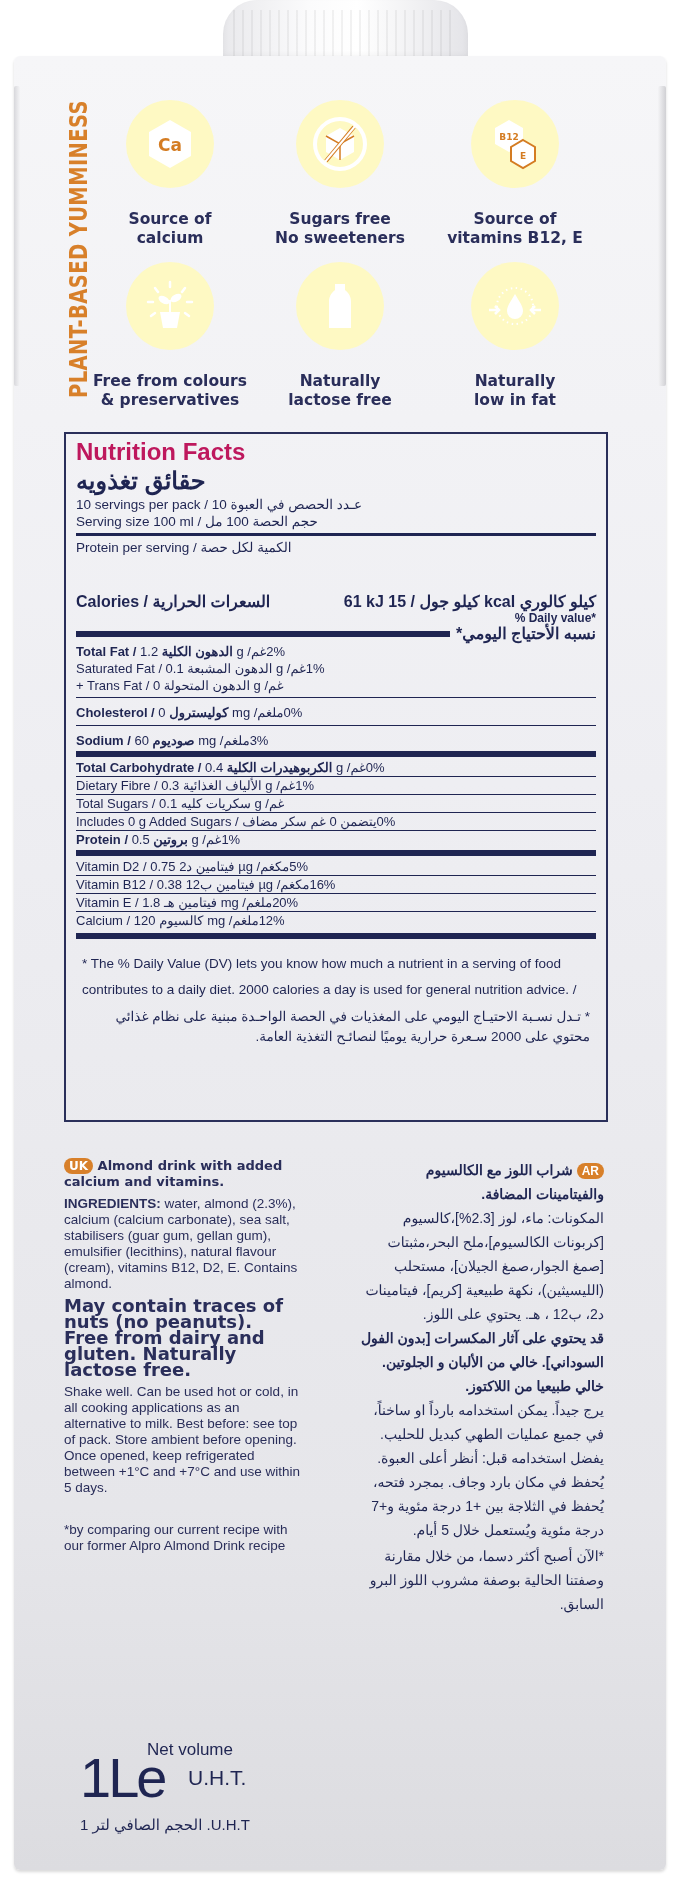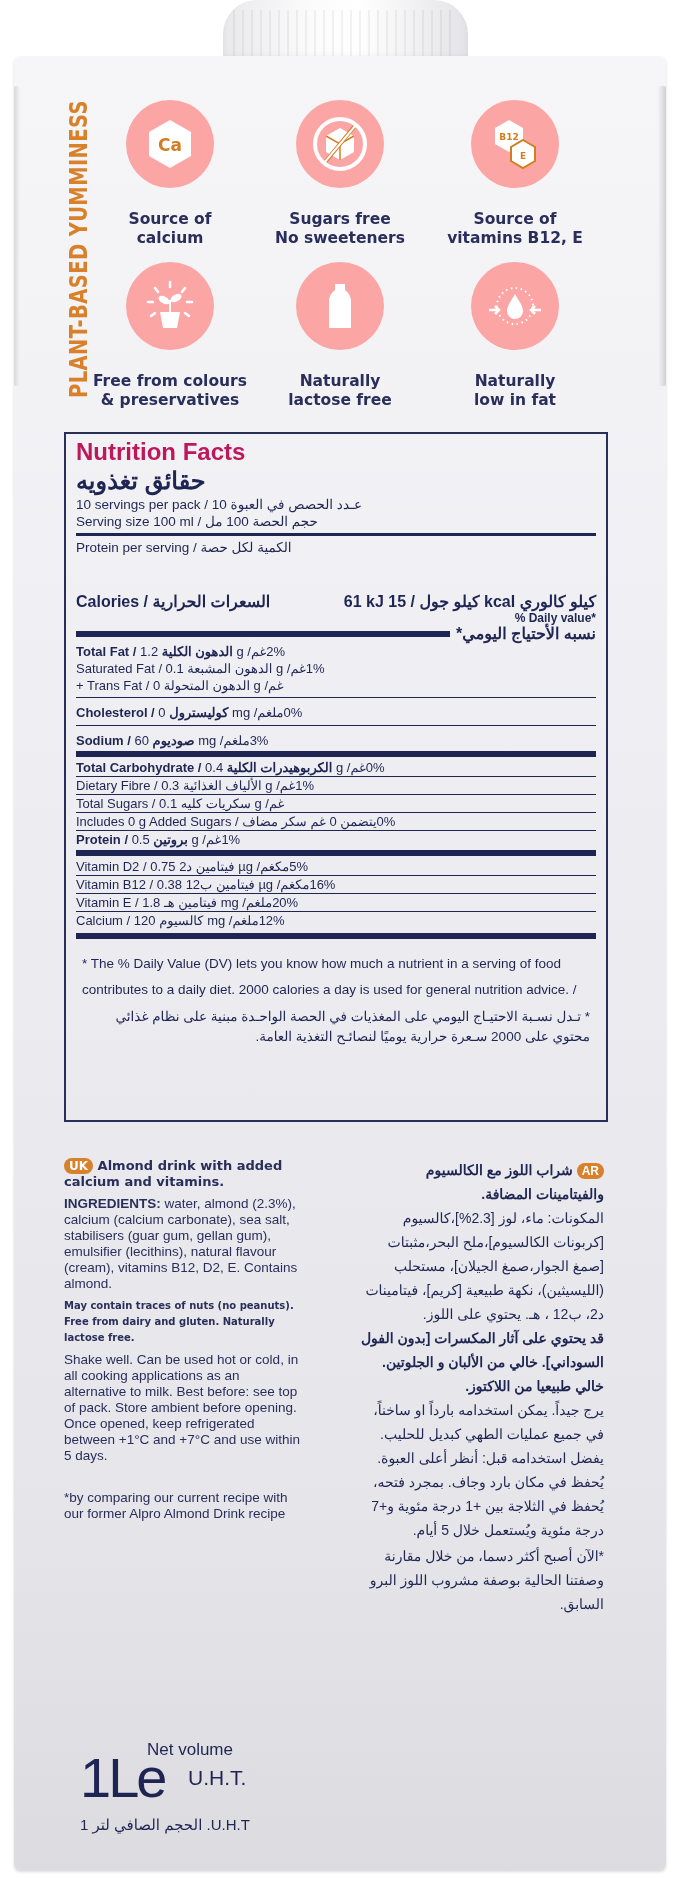--- a/index.html
+++ b/index.html
@@ -4,21 +4,21 @@
 <style>
   html,body{margin:0;padding:0;}
   body{width:679px;height:1878px;background:#ffffff;position:relative;overflow:hidden;font-family:"Liberation Sans",sans-serif;color:#1f2552;}
   .cap{position:absolute;left:223px;top:0;width:245px;height:60px;border-radius:34px 34px 0 0;background:linear-gradient(90deg,#e9e9ec 0%,#fbfbfc 35%,#ffffff 55%,#e4e4e8 100%);box-shadow:inset 0 -4px 6px rgba(0,0,0,.06);}
   .cap-ridges{position:absolute;left:10px;right:10px;top:10px;bottom:0;background:repeating-linear-gradient(90deg,rgba(0,0,0,.05) 0 2px,transparent 2px 9px);}
   .pack{position:absolute;left:14px;top:56px;width:652px;height:1814px;border-radius:6px;background:linear-gradient(180deg,#f6f6f8 0%,#eeeef2 40%,#e6e6ea 80%,#dcdce0 100%);box-shadow:0 2px 3px rgba(0,0,0,.15);}
   .edge-left{position:absolute;left:0;top:30px;width:6px;height:300px;background:linear-gradient(90deg,#d8d8dc,#f4f4f6);border-radius:2px;}
   .edge-right{position:absolute;right:0;top:30px;width:8px;height:300px;background:linear-gradient(90deg,#f4f4f6,#d0d0d4);border-radius:2px;}
   .vert-title{position:absolute;left:64px;top:398px;transform-origin:0 0;transform:rotate(-90deg);font-family:"DejaVu Sans",sans-serif;font-weight:bold;font-size:25px;letter-spacing:0.5px;color:#d8802a;white-space:nowrap;transform:rotate(-90deg) scaleX(0.78);transform-origin:0 0;}
   .benefit{position:absolute;width:180px;text-align:center;}
-  .badge{width:88px;height:88px;border-radius:50%;background:#fca5a5;margin:0 auto;position:relative;display:flex;align-items:center;justify-content:center;}
+  .badge{width:88px;height:88px;border-radius:50%;background:#fef9c3;margin:0 auto;position:relative;display:flex;align-items:center;justify-content:center;}
   .badge svg{width:60px;height:60px;}
   .benefit-label{margin-top:22px;font-family:"DejaVu Sans",sans-serif;font-weight:bold;font-size:15.5px;line-height:19px;color:#2a2e5a;}
   .nf{position:absolute;left:64px;top:432px;width:540px;height:686px;border:2px solid #2a2f5a;background:transparent;}
   .nf-inner{position:absolute;left:10px;right:10px;top:0;}
   .nf-title{font-weight:bold;font-size:24px;color:#be185d;margin-top:4px;line-height:28px;}
   .nf-title-ar{font-weight:bold;font-size:24px;line-height:30px;color:#1f2552;direction:rtl;text-align:left;}
   .nf-line{font-size:13.5px;line-height:17px;color:#1f2552;}
   .rule-thick{height:3px;background:#1f2552;margin:3px 0;}
   .rule-xthick{height:6px;background:#1f2552;margin:2px 0;}
   .rule-thin{height:1px;background:#1f2552;}
@@ -221,21 +221,21 @@
       </div>
     <div class="rule-xthick" style="margin-top:4px;"></div>
     <div class="foot-en">* The % Daily Value (DV) lets you know how much a nutrient in a serving of food contributes to a daily diet. 2000 calories a day is used for general nutrition advice. /</div>
     <div class="foot-ar">* تـدل نسـبة الاحتيـاج اليومي على المغذيات في الحصة الواحـدة مبنية على نظام غذائي محتوي على 2000 سـعرة حرارية يوميًا لنصائـح التغذية العامة.</div>
   </div>
 </div>
 
 <div class="col-en">
   <p class="p b" style="font-family:'DejaVu Sans',sans-serif;font-size:13px;"><span class="pill">UK</span> <span>Almond drink with added calcium and vitamins.</span></p>
   <p class="p"><span class="b">INGREDIENTS:</span> <span>water, almond (2.3%), calcium (calcium carbonate), sea salt, stabilisers (guar gum, gellan gum), emulsifier (lecithins), natural flavour (cream), vitamins B12, D2, E. Contains almond.</span></p>
-  <p class="p b" style="font-family:'DejaVu Sans',sans-serif;font-size:10px;">May contain traces of nuts (no peanuts). Free from dairy and gluten. Naturally lactose free.</p>
+  <p class="p b" style="font-family:'DejaVu Sans',sans-serif;font-size:18px;">May contain traces of nuts (no peanuts). Free from dairy and gluten. Naturally lactose free.</p>
   <p class="p">Shake well. Can be used hot or cold, in all cooking applications as an alternative to milk. Best before: see top of pack. Store ambient before opening. Once opened, keep refrigerated between +1°C and +7°C and use within 5 days.</p>
   <p class="p" style="margin-top:26px;">*by comparing our current recipe with our former Alpro Almond Drink recipe</p>
 </div>
 
 <div class="col-ar">
   <div class="b"><span class="pill">AR</span> <span>شراب اللوز مع الكالسيوم والفيتامينات المضافة.</span></div>
   <div>المكونات: ماء، لوز [2.3%]،كالسيوم [كربونات الكالسيوم]،ملح البحر،مثبتات [صمغ الجوار،صمغ الجيلان]، مستحلب (الليسيثين)، نكهة طبيعية [كريم]، فيتامينات د2، ب12 ، هـ. يحتوي على اللوز.</div>
   <div class="b">قد يحتوي على آثار المكسرات [بدون الفول السوداني]. خالي من الألبان و الجلوتين. خالي طبيعيا من اللاكتوز.</div>
   <div>يرج جيداً. يمكن استخدامه بارداً او ساخناً، في جميع عمليات الطهي كبديل للحليب. يفضل استخدامه قبل: أنظر أعلى العبوة. يُحفظ في مكان بارد وجاف. بمجرد فتحه، يُحفظ في الثلاجة بين +1 درجة مئوية و+7 درجة مئوية ويُستعمل خلال 5 أيام.</div>
   <div style="margin-top:2px;">*الآن أصبح أكثر دسما، من خلال مقارنة وصفتنا الحالية بوصفة مشروب اللوز البرو السابق.</div>

